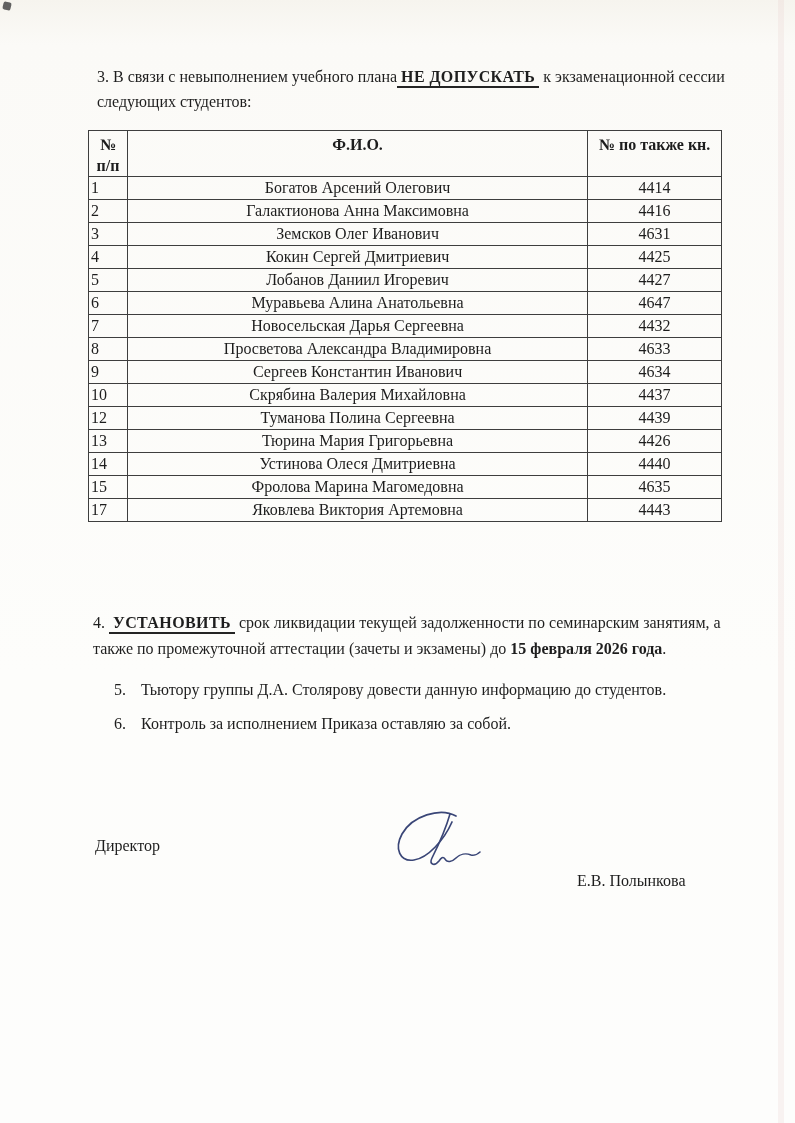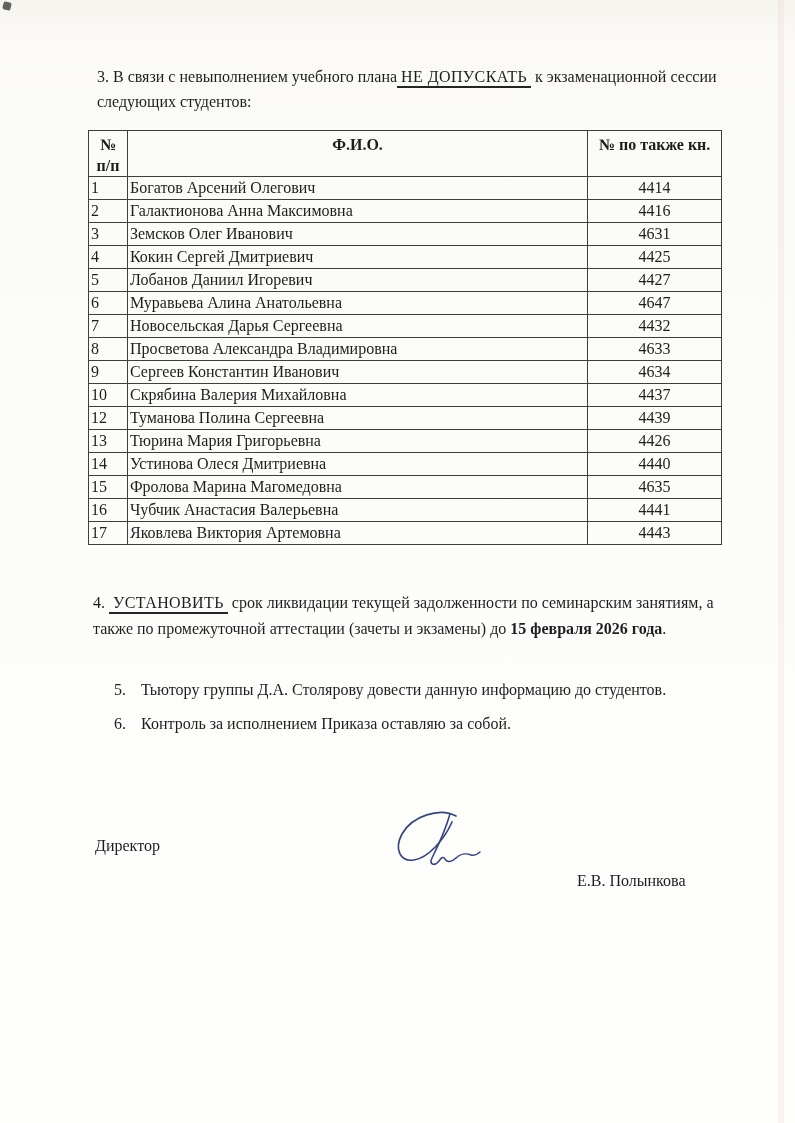--- a/index.html
+++ b/index.html
@@ -22,24 +22,24 @@
     background: #515151; border-radius: 2px;
     transform: rotate(14deg); opacity: .9;
   }
   .edge-streak {
     position: absolute; right: 11px; top: 0;
     width: 6px; height: 100%;
     background: rgba(222, 188, 188, 0.16);
   }
   .para { position: absolute; font-size: 16px; line-height: 25px; color: #1e1e1e; }
   .para3 { left: 97px; top: 64px; width: 632px; }
-  .para4 { left: 93px; top: 590px; width: 638px; line-height: 26px; }
+  .para4 { left: 93px; top: 610px; width: 638px; line-height: 26px; }
   .em-underline {
     display: inline-block;
-    font-weight: 400;
+    font-weight: 700;
     letter-spacing: .4px;
     padding: 0 4px;
     border-bottom: 2px solid #242424;
     line-height: 19px;
   }
   .bold { font-weight: 700; }
   .doc-table {
     position: absolute; left: 88px; top: 130px;
     width: 634px;
     border-collapse: collapse;
@@ -58,21 +58,21 @@
   }
   .col-num  { width: 39px; }
   .col-name { width: 461px; }
   .col-book { width: 134px; }
   .doc-table td {
     height: 22px;
     line-height: 20px;
     padding: 1px 2px;
   }
   .cell-num  { padding-left: 9px; text-align: left; }
-  .cell-name { padding-left: 12px; text-align: left; margin-top: 6px; }
+  .cell-name { padding-left: 12px; text-align: center; margin-top: 6px; }
   .cell-book { text-align: center; }
   .list-item { position: absolute; display: flex; gap: 15px; font-size: 16px; line-height: 25px; }
   .p5 { left: 114px; top: 677px; }
   .p6 { left: 114px; top: 711px; }
   .sig-role { position: absolute; left: 95px;  top: 837px; font-size: 16px; }
   .sig-name { position: absolute; left: 577px; top: 872px; font-size: 16px; }
   .sig-mark { position: absolute; left: 388px; top: 806px; width: 105px; height: 64px; }
 </style>
 </head>
 <body>
@@ -162,25 +162,20 @@
           <td class="cell-num">14</td>
           <td class="cell-name">Устинова Олеся Дмитриевна</td>
           <td class="cell-book">4440</td>
         </tr>
       <tr>
           <td class="cell-num">15</td>
           <td class="cell-name">Фролова Марина Магомедовна</td>
           <td class="cell-book">4635</td>
         </tr>
       <tr>
-          <td class="cell-num">16</td>
-          <td class="cell-name">Чубчик Анастасия Валерьевна</td>
-          <td class="cell-book">4441</td>
-        </tr>
-      <tr>
           <td class="cell-num">17</td>
           <td class="cell-name">Яковлева Виктория Артемовна</td>
           <td class="cell-book">4443</td>
         </tr>
     </tbody>
   </table>
 
   <div class="para para4">
     <span>4. </span><span class="em-underline">УСТАНОВИТЬ</span><span> срок ликвидации текущей задолженности по семинарским занятиям, а также по промежуточной аттестации (зачеты и экзамены) до </span><span class="bold">15 февраля 2026 года</span><span>.</span>
   </div>

